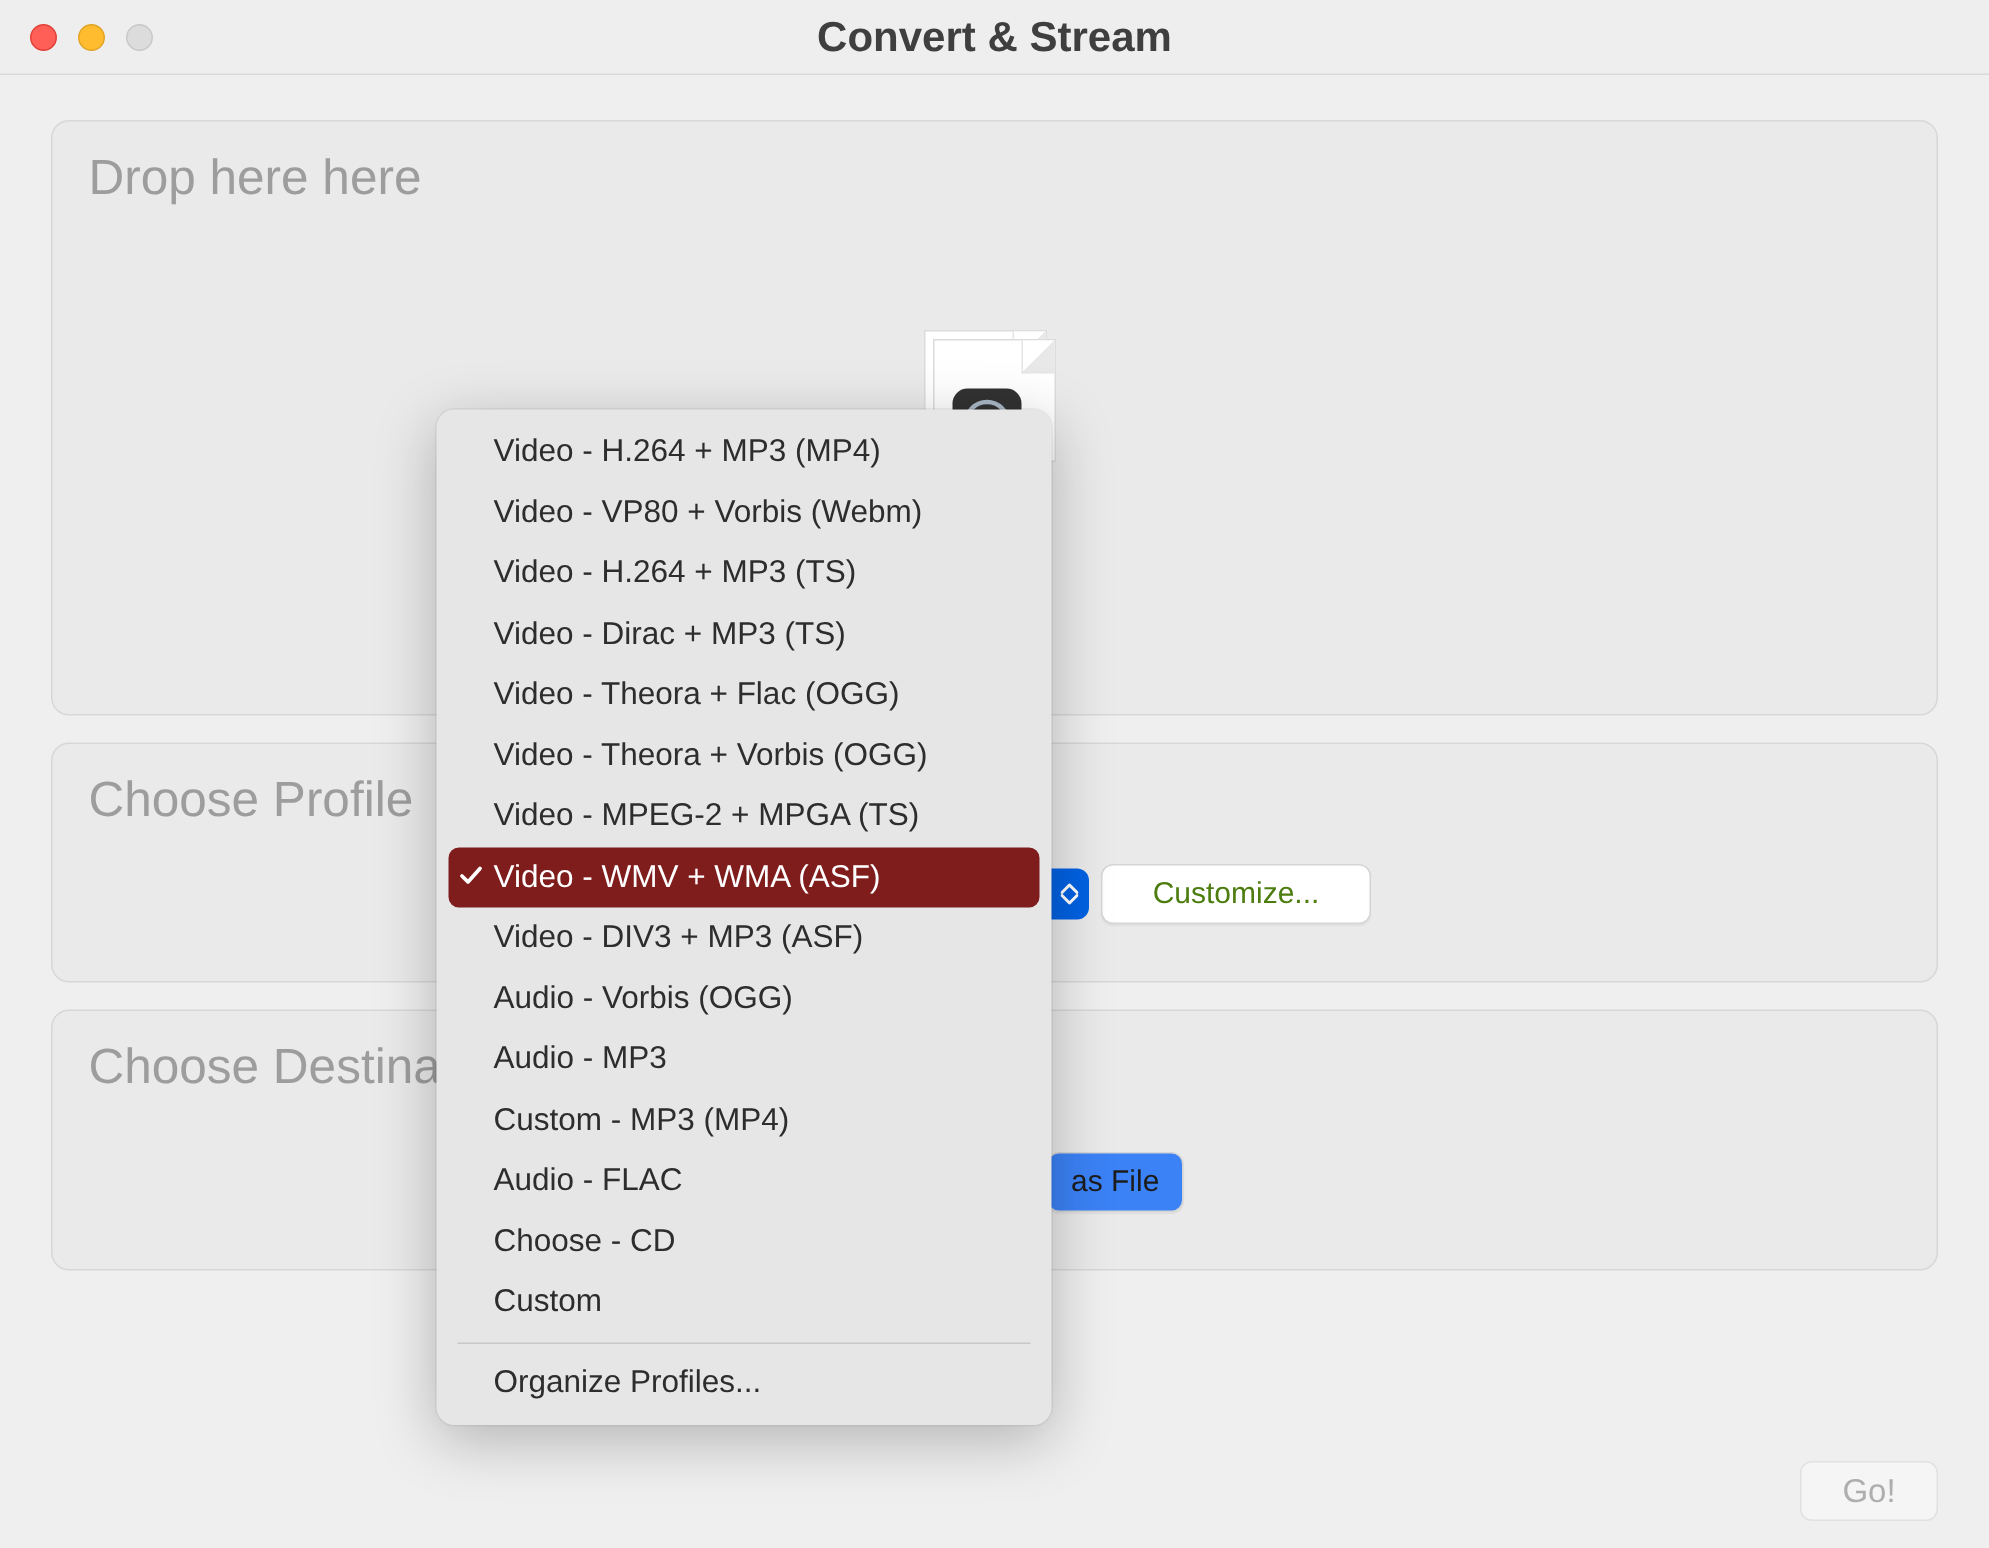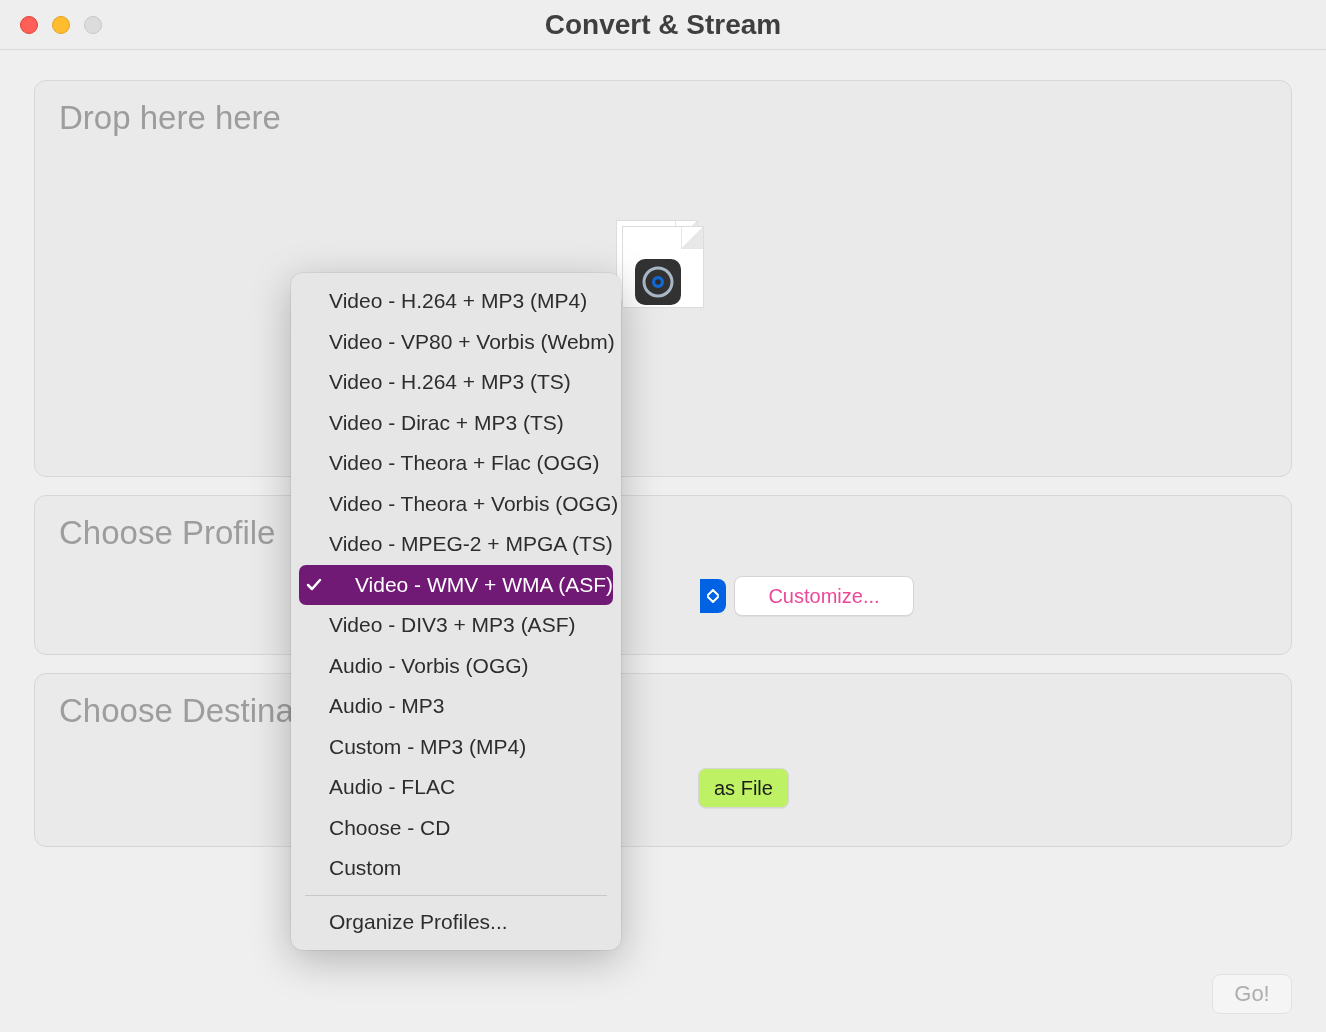--- a/index.html
+++ b/index.html
@@ -127,47 +127,47 @@
     .customize-btn {
       position: absolute;
       left: 699px;
       top: 80px;
       width: 180px;
       height: 40px;
       background: #fff;
       border: 1px solid #d5d5d5;
       border-radius: 8px;
       font-size: 20px;
-      color: #ec4899;
+      color: #4d7c0f;
       display: flex;
       align-items: center;
       justify-content: center;
       box-shadow: 0 1px 1px rgba(0,0,0,0.05);
       text-align: center;
     }
     .save-btn {
       position: absolute;
       left: 663px;
       top: 94px;
       padding: 0 15px;
       height: 40px;
-      background: #bef264;
+      background: #3b82f6;
       border: 1px solid #d5d5d5;
       border-radius: 8px;
       font-size: 20px;
       color: #1c1c1c;
       display: flex;
       align-items: center;
       box-shadow: 0 1px 1px rgba(0,0,0,0.05);
     }
     .go-btn {
       position: absolute;
       right: 34px;
       bottom: 18px;
-      width: 80px;
+      width: 92px;
       height: 40px;
       background: #f5f5f5;
       border: 1px solid #e1e1e1;
       border-radius: 8px;
       font-size: 22px;
       color: #aeaeae;
       display: flex;
       align-items: center;
       justify-content: center;
     }
@@ -184,42 +184,41 @@
       flex-direction: column;
       align-items: center;
       justify-content: center;
       gap: 0px;
     }
     .chevron-badge svg { display: block; }
     .dropdown {
       position: absolute;
       left: 291px;
       top: 273px;
-      width: 330px;
+      width: 410px;
       background: #e6e6e6;
       border-radius: 12px;
       box-shadow: 0 10px 40px rgba(0,0,0,0.25), 0 0 0 1px rgba(0,0,0,0.05);
       padding: 8px;
       z-index: 100;
     }
     .dropdown-item {
       height: 40.5px;
       display: flex;
       align-items: center;
       font-size: 21px;
       color: #2d2d2d;
       border-radius: 7px;
       padding-left: 30px;
       position: relative;
       white-space: nowrap;
     }
     .dropdown-item.selected {
-      background: #701a75;
+      background: #7f1d1d;
       color: #fff;
-      justify-content: flex-end;
     }
     .check {
       position: absolute;
       left: 6px;
       top: 10px;
       width: 20px;
       height: 20px;
       display: none;
     }
     .dropdown-item.selected .check {

